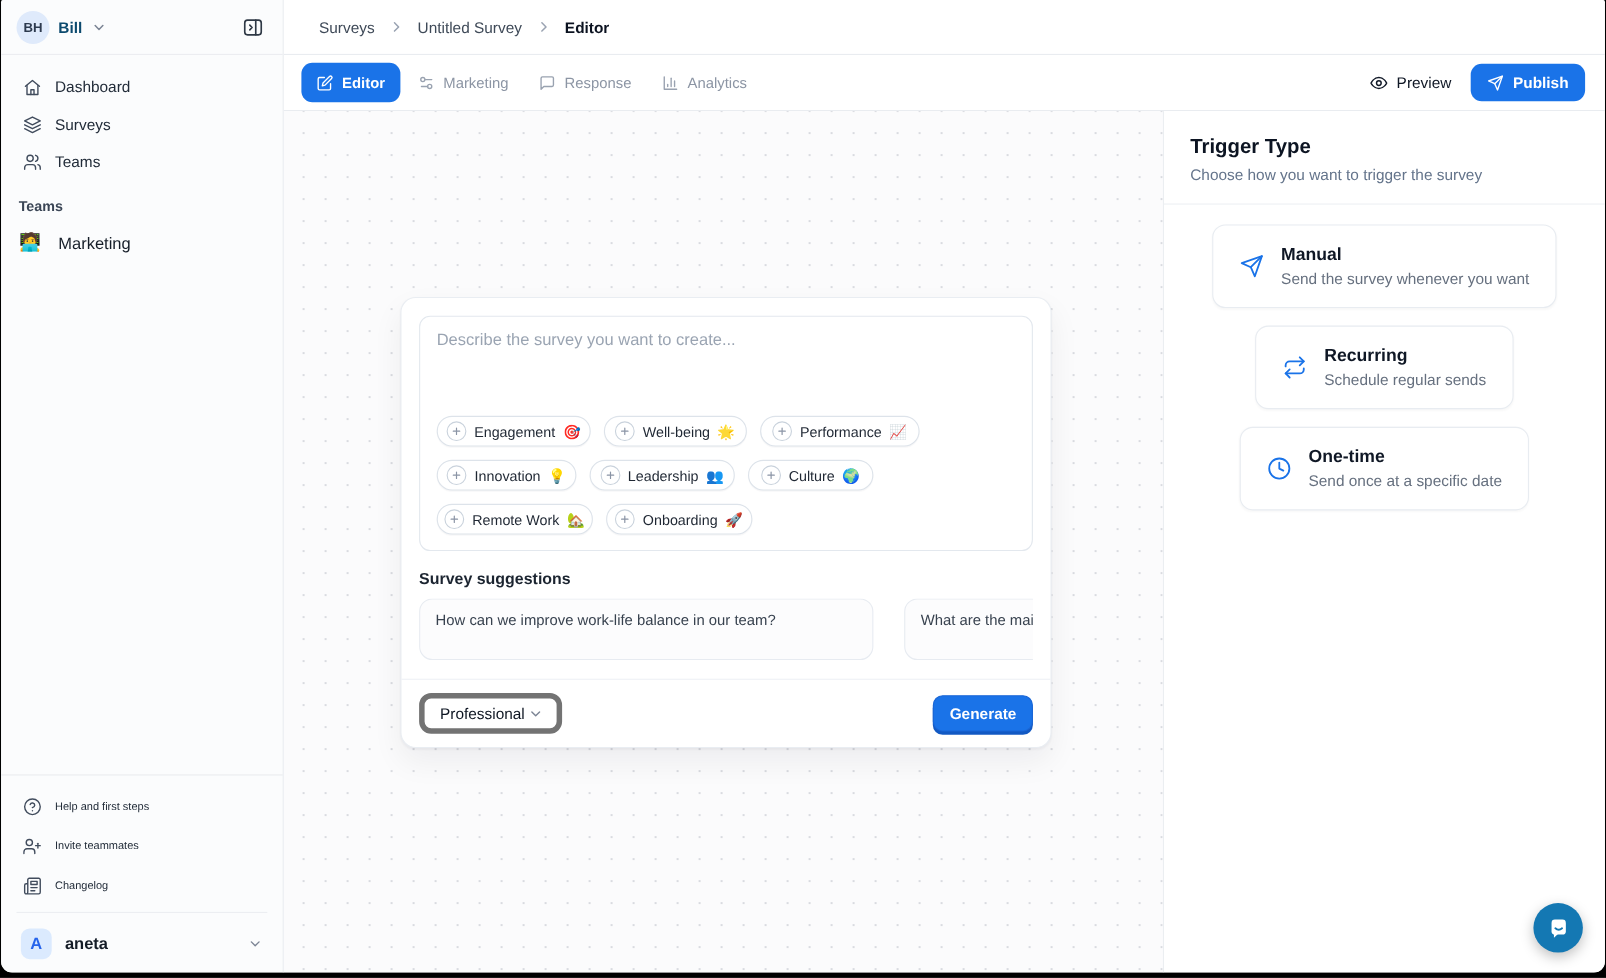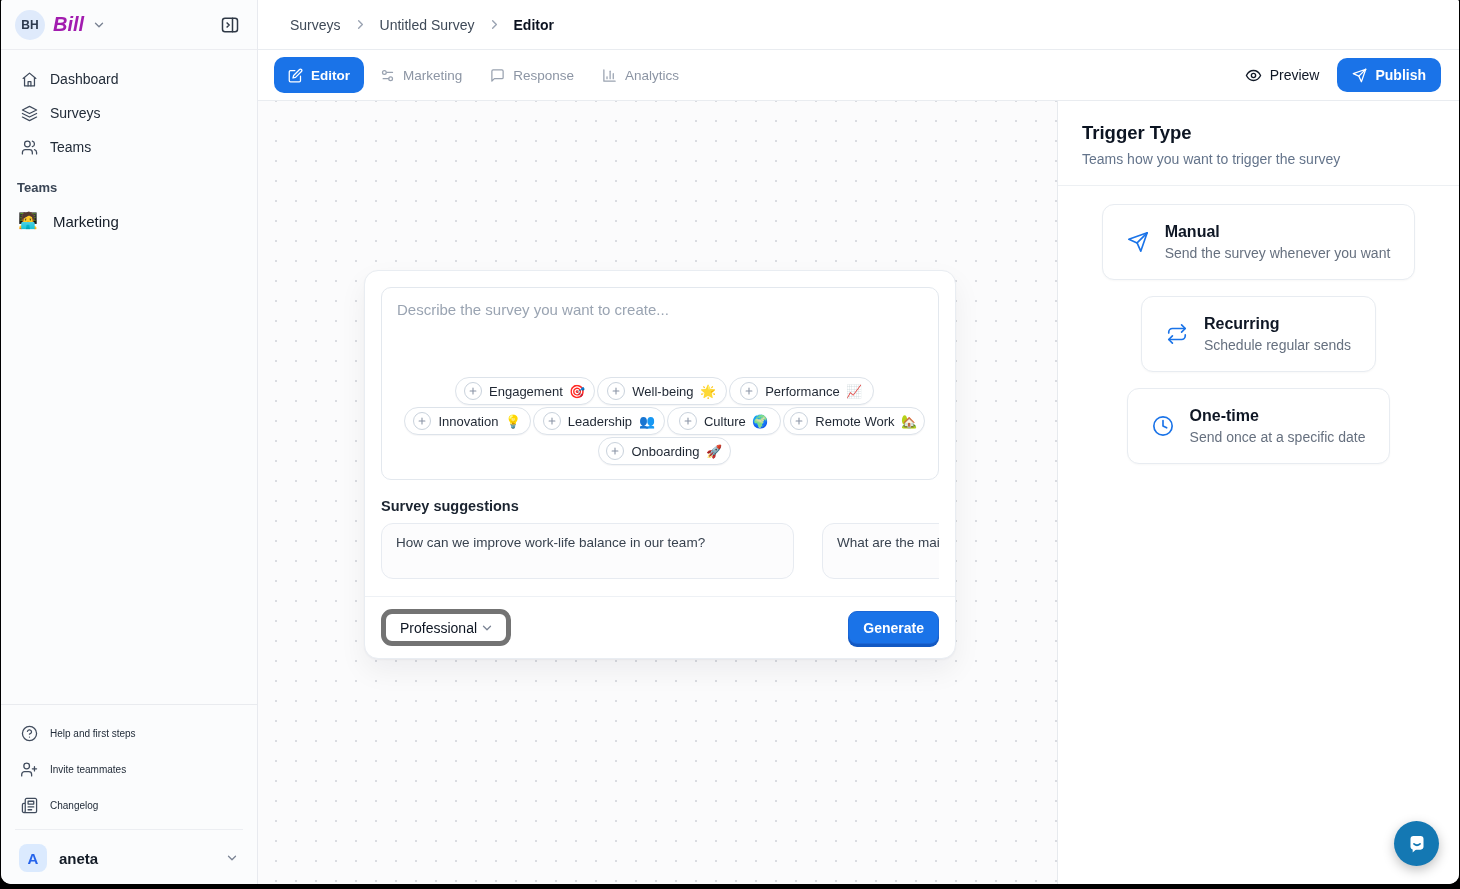--- a/index.html
+++ b/index.html
@@ -8,21 +8,21 @@
   svg { display:block; }
 
   .screen { position:absolute; top:0; left:1px; right:1px; bottom:5px; background:#fff;
             border-radius:2px 2px 10px 10px; overflow:hidden; display:flex; }
 
   
   .sidebar { width:257px; flex:none; background:#fbfcfd; border-right:1px solid #e8eaef; display:flex; flex-direction:column; }
   .sb-header { height:50px; flex:none; display:flex; align-items:center; gap:8px; padding:0 12px 0 14px; border-bottom:1px solid #ecedf1; }
   .ws-switcher { display:flex; align-items:center; gap:8px; cursor:pointer; }
   .ws-avatar { width:30px; height:30px; border-radius:50%; background:#dfeafb; color:#2d3a4e; font-size:12px; font-weight:700; display:flex; align-items:center; justify-content:center; }
-  .ws-name { font-size:20px; font-weight:700; color:#a21caf;font-style:italic; }
+  .ws-name { font-size:14px; font-weight:700; color:#0c4a6e; }
   .icon-xs { width:14px; height:14px; color:#7b8494; }
   .sb-header .spacer, .toolbar .spacer { flex:1; }
   .collapse-btn { width:30px; height:30px; border:none; background:transparent; border-radius:8px; display:flex; align-items:center; justify-content:center; color:#2f3946; cursor:pointer; }
   .collapse-btn svg { width:20px; height:20px; }
 
   .sb-nav { padding:12px 12px 0; }
   .sb-item { height:34px; display:flex; align-items:center; gap:12px; padding:0 8px; border-radius:8px; font-size:14px; color:#222c39; cursor:pointer; }
   .sb-item svg { width:17px; height:17px; color:#414c5d; flex:none; }
   .teams-label { margin-top:16px; padding:0 16px; font-size:13px; font-weight:700; color:#3a4555; }
   .team-item { margin-top:8px; height:36px; display:flex; align-items:center; gap:15px; padding:0 17px; font-size:15px; color:#151d28; cursor:pointer; }
@@ -57,21 +57,21 @@
             background-image:radial-gradient(circle,#d9dbe0 1.1px,transparent 1.2px);
             background-size:20px 20px; background-position:8px 10px; }
 
   
   .composer { position:absolute; left:106px; top:169px; width:592px; background:#fff; border:1px solid #e9edf2; border-radius:14px;
               box-shadow:0 12px 28px rgba(15,23,42,.06), 0 1px 2px rgba(15,23,42,.04); }
   .composer-body { padding:16px 16px 0; }
   .prompt-card { border:1px solid #e3e8ee; border-radius:10px; padding:13px 6px 14px 15px; background:#fff; }
   .prompt-input { width:100%; height:64px; border:none; outline:none; resize:none; font-family:inherit; font-size:15px; color:#1f2937; background:transparent; }
   .prompt-input::placeholder { color:#9aa4b2; }
-  .chips { display:flex; flex-wrap:wrap; gap:2px; margin-top:8px;justify-content:center; }
+  .chips { display:flex; flex-wrap:wrap; gap:12px; margin-top:8px; }
   .chip { height:28px; display:flex; align-items:center; justify-content:center; gap:7px; border:1px solid #dde3ea; border-radius:14px; background:#fff;
           box-shadow:0 1px 1px rgba(15,23,42,.04); font-size:13px; color:#1f2733; font-family:inherit; cursor:pointer; flex:none; }
   .chip-plus { width:18px; height:18px; border:1px solid #c9d2dc; border-radius:50%; display:flex; align-items:center; justify-content:center; color:#8a94a5; flex:none; }
   .chip-plus svg { width:10px; height:10px; }
   .chip-emoji { font-size:13px; line-height:1; }
 
   .sugg-title { margin:18px 0 9px; font-size:14.5px; font-weight:700; color:#1b2430; }
   .sugg-row { display:flex; gap:28px; height:56px; overflow:hidden; margin-bottom:17px; }
   .sugg-card { flex:none; border:1px solid #e7ebf1; border-radius:12px; background:#fcfcfd; padding:11px 14px; font-size:13.5px; color:#38424f; cursor:pointer; }
   .sugg-card.c1 { width:413px; }
@@ -364,21 +364,21 @@
                 </svg>
             </div>
             <button class="generate-btn">Generate</button>
           </div>
         </div>
       </div>
 
       <aside class="trigger-panel">
         <div class="tp-header">
           <div class="tp-title">Trigger Type</div>
-          <div class="tp-subtitle">Teams how you want to trigger the survey</div>
+          <div class="tp-subtitle">Choose how you want to trigger the survey</div>
         </div>
         <div class="tp-body">
           <div class="trigger-option">
             <svg viewBox="0 0 24 24" fill="none" stroke="currentColor" stroke-width="1.8" stroke-linecap="round" stroke-linejoin="round">
                 <path d="m22 2-7 20-4-9-9-4Z"></path>
                 <path d="M22 2 11 13"></path>
               </svg>
             <div class="to-texts">
               <span class="to-title">Manual</span>
               <span class="to-desc">Send the survey whenever you want</span>

